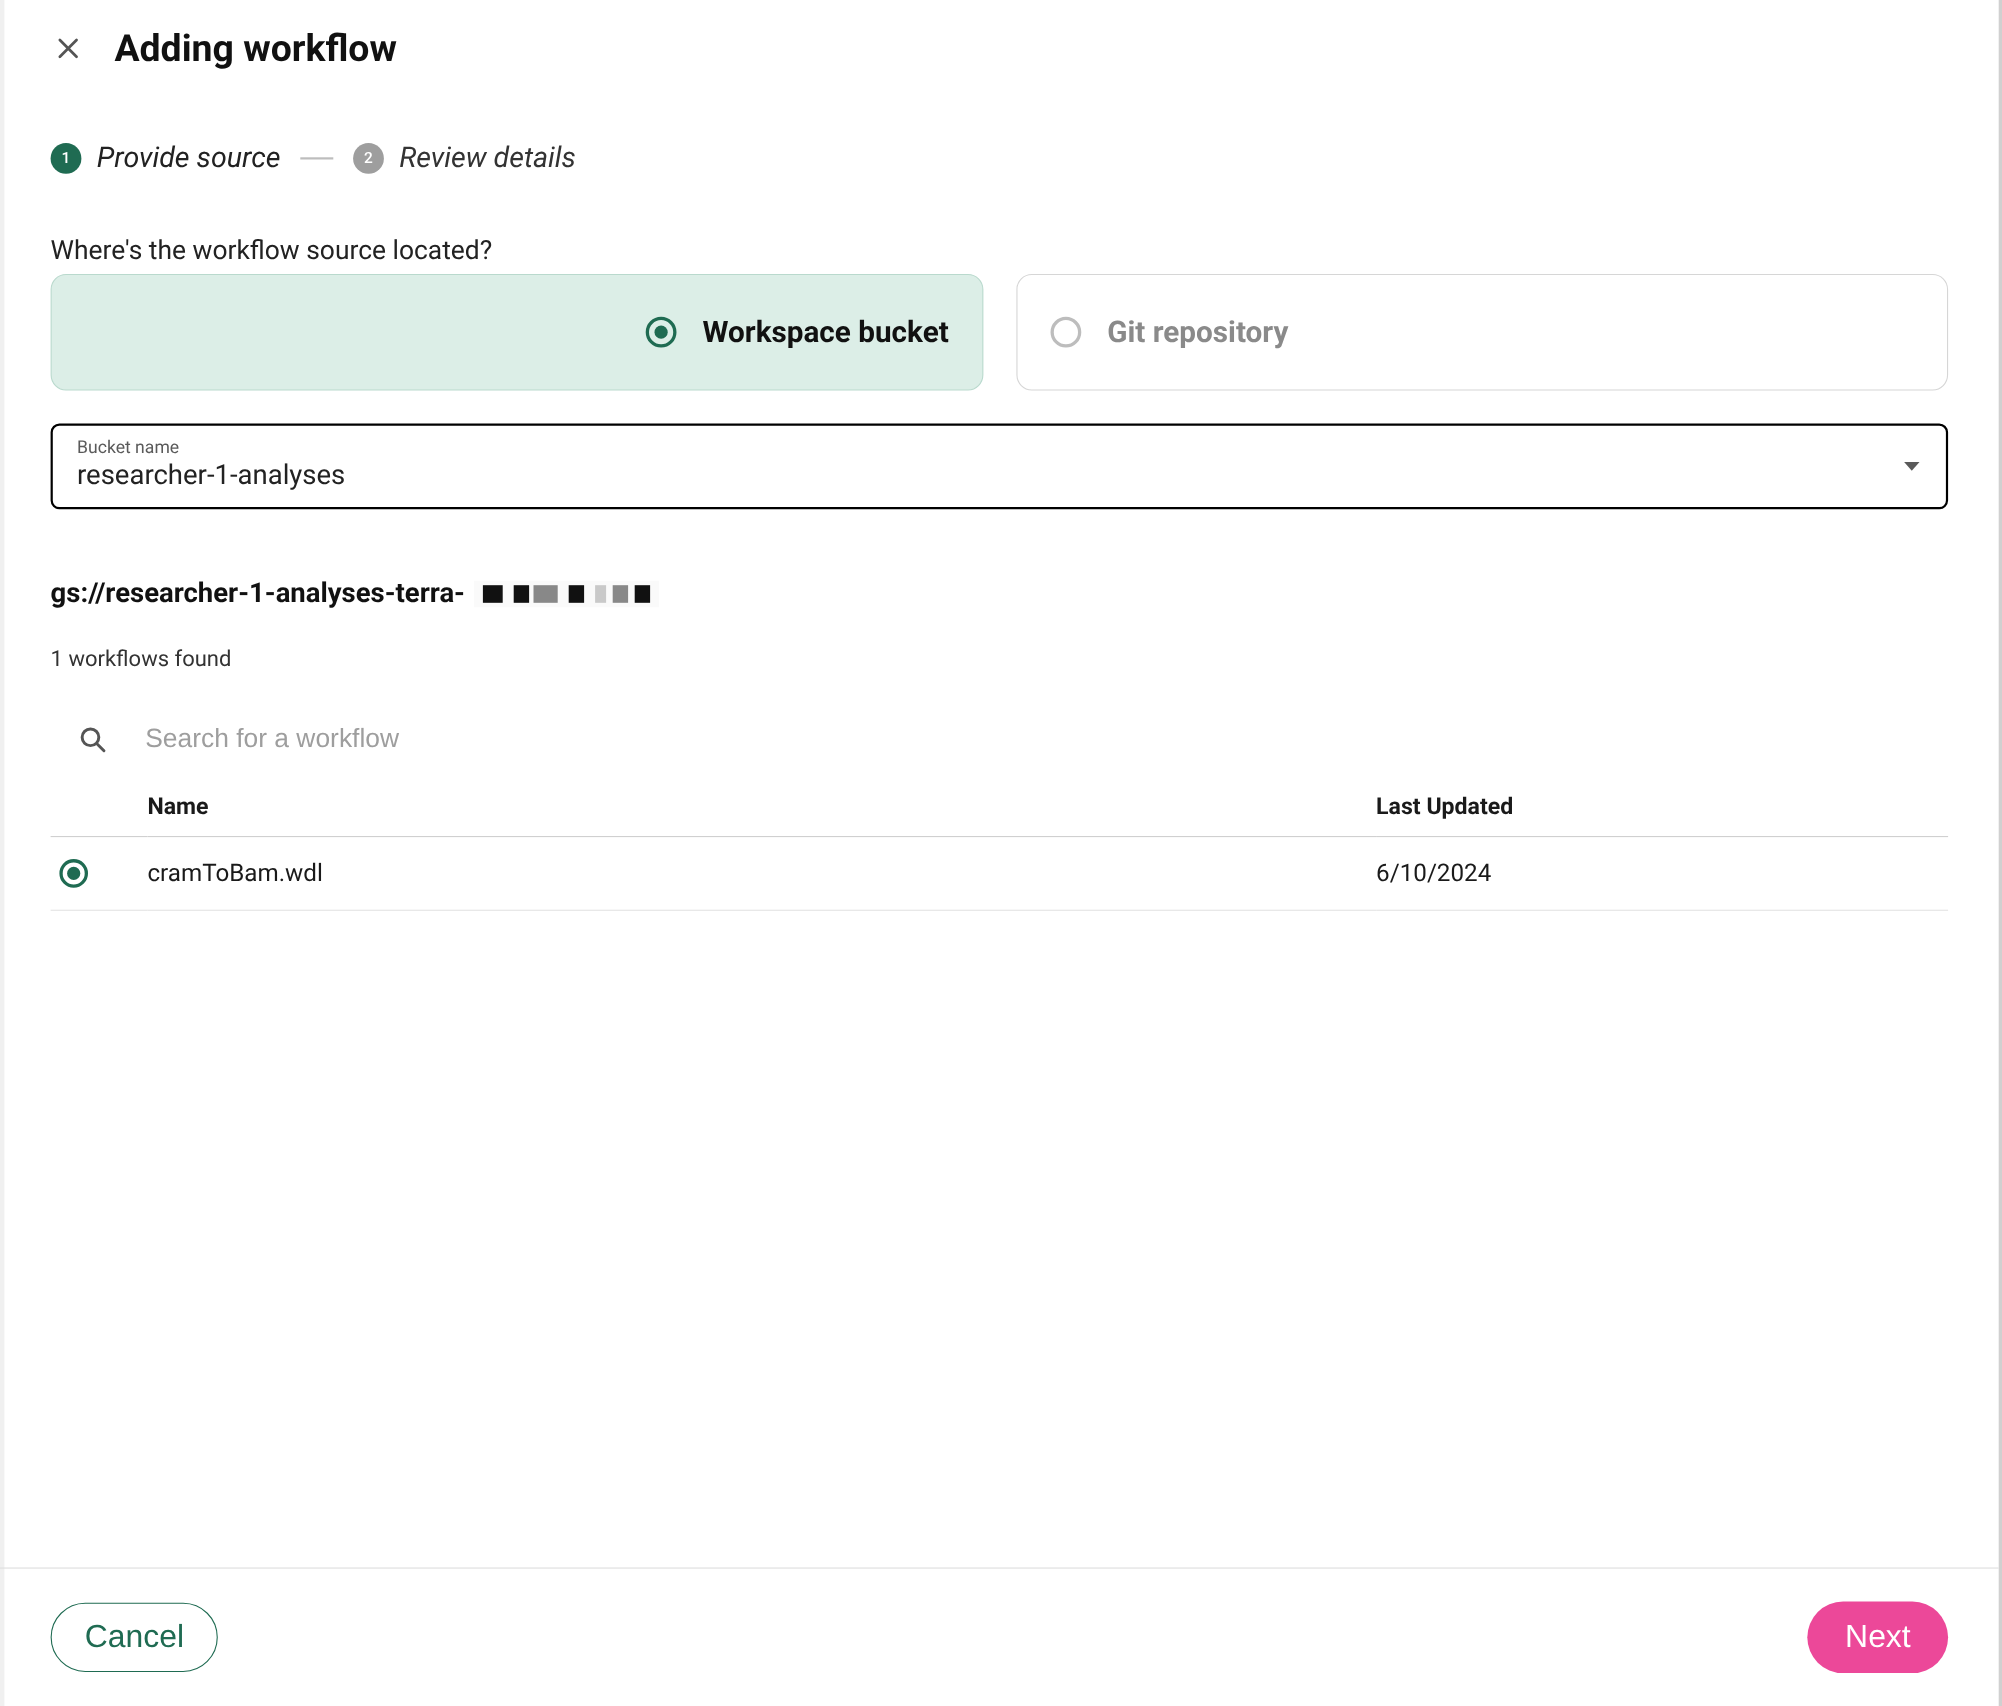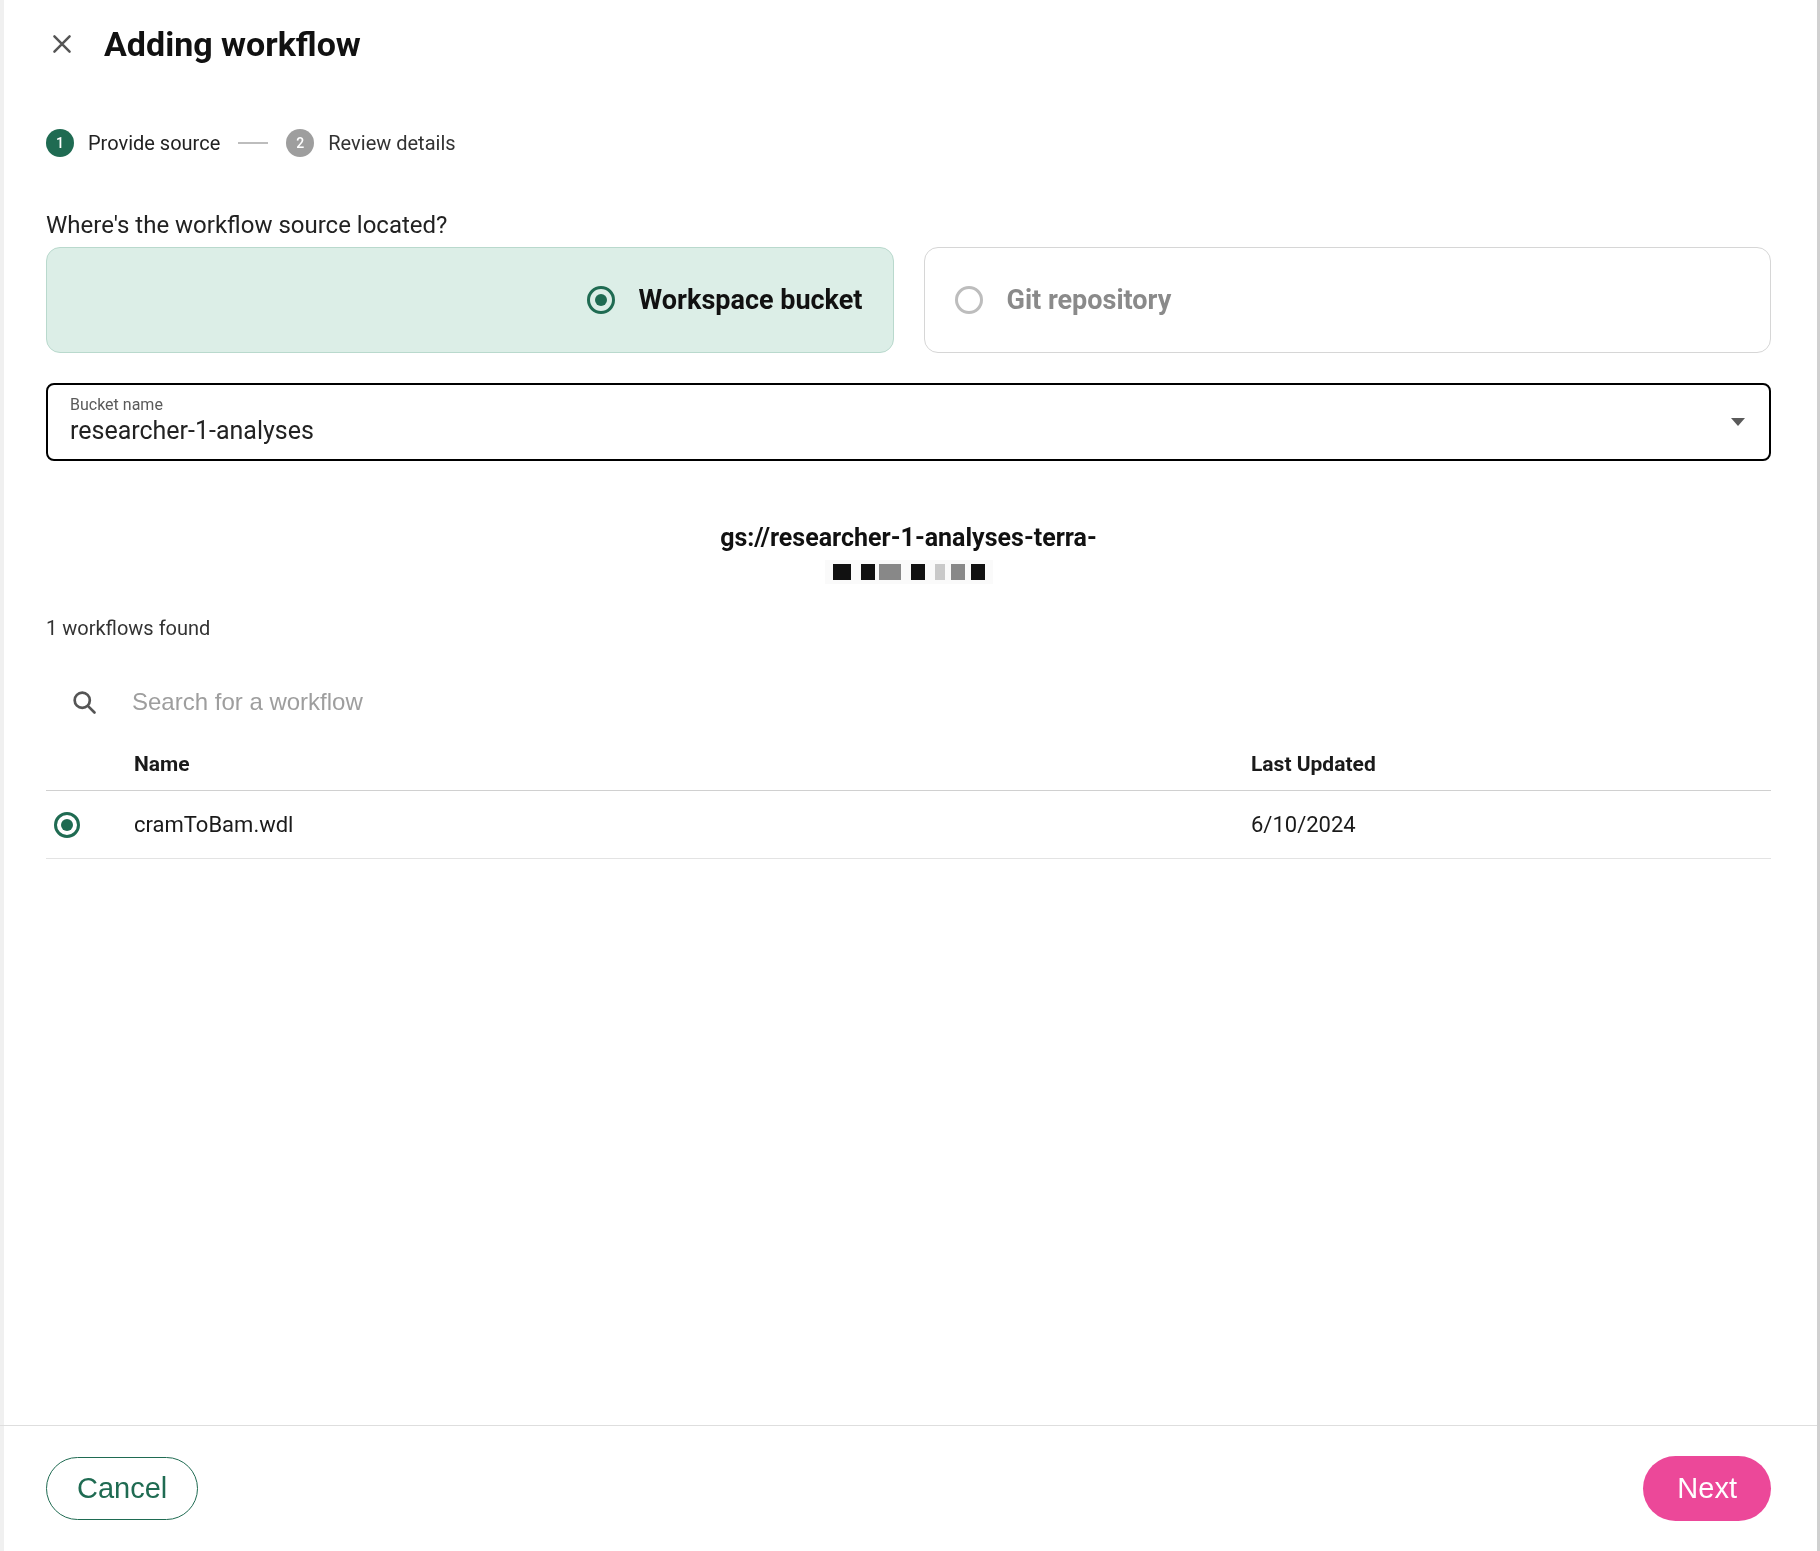--- a/index.html
+++ b/index.html
@@ -46,21 +46,21 @@
     margin-bottom: 54px;
   }
   .step { display: inline-flex; align-items: center; gap: 14px; }
   .step-badge {
     width: 28px; height: 28px; border-radius: 50%;
     display: inline-flex; align-items: center; justify-content: center;
     font-size: 14px; color: #fff; font-weight: 500;
   }
   .step-badge.active { background: #1f6b52; }
   .step-badge.inactive { background: #9e9e9e; }
-  .step-label { font-size: 20px; color: #222; }
+  .step-label { font-size: 26px; color: #222; font-style: italic; }
   .step-label.inactive { color: #333; }
   .step-connector { width: 30px; height: 2px; background: #bdbdbd; }
 
   .question { font-size: 24px; color: #222; margin-bottom: 8px; }
 
   .source-options { display: flex; gap: 30px; margin-bottom: 30px; }
   .source-card {
     flex: 1 1 0;
     border: 1px solid #d6d6d6;
     border-radius: 14px;
@@ -100,21 +100,20 @@
     width: 0; height: 0;
     border-left: 7px solid transparent;
     border-right: 7px solid transparent;
     border-top: 8px solid #5a5a5a;
   }
 
   .bucket-path-row {
     display: flex; align-items: center; gap: 8px;
     font-size: 25px; font-weight: 700; color: #111;
     margin-bottom: 4px;
-    flex-direction: column;
   }
   .redaction {
     display: inline-flex; gap: 10px; align-items: center;
     background: #fafafa; padding: 4px 8px;
   }
   .rblock { display: inline-block; height: 16px; }
   .rb-b { background: #111; } .rb-g { background: #888; } .rb-l { background: #c9c9c9; }
   .count-line { font-size: 20px; color: #333; margin-bottom: 48px; margin-top: 32px; }
 
   .search-row {

